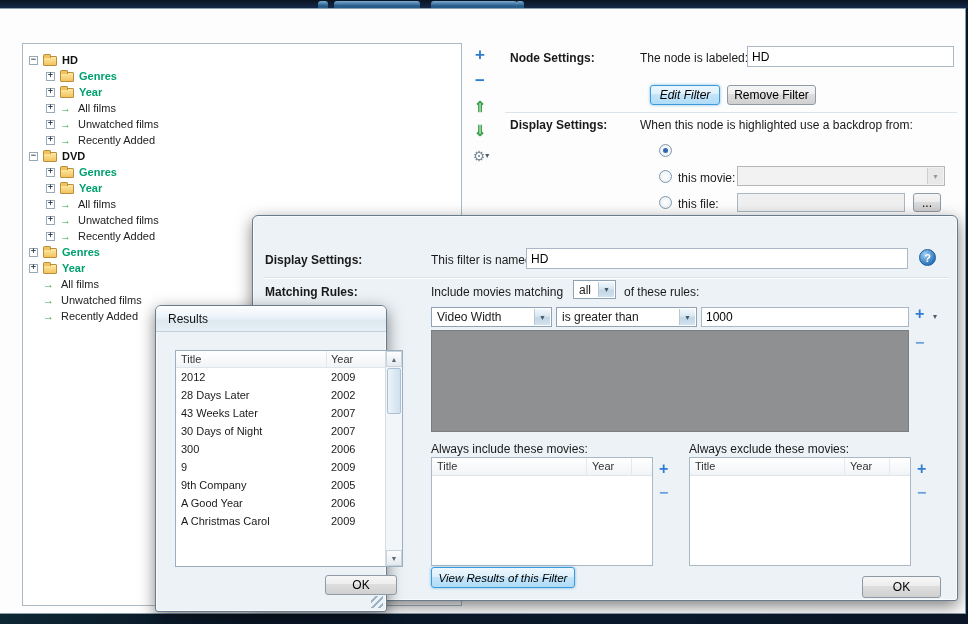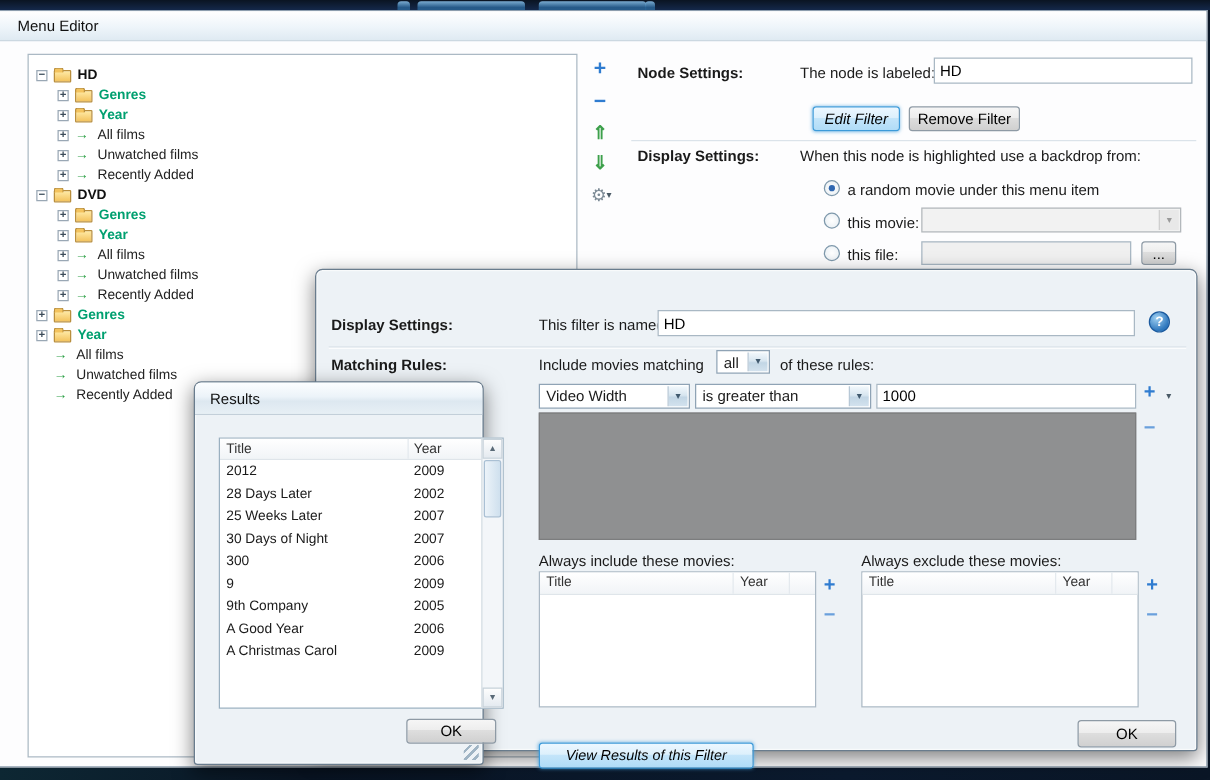--- a/index.html
+++ b/index.html
@@ -84,23 +84,20 @@
 
 <div class="top-strip">
   <div class="glass-btn" style="left:318px;width:10px"></div>
   <div class="glass-btn" style="left:334px;width:86px"></div>
   <div class="glass-btn" style="left:431px;width:86px"></div>
   <div class="glass-btn" style="left:516px;width:8px"></div>
 </div>
 <div class="bottom-strip"></div>
 
 <div class="main-window">
-  <div class="main-titlebar">
-    <span class="win-title">Menu Editor</span>
-  </div>
 
   <div class="tree-panel" id="menu-tree">
       <div class="tree-item" style="padding-left: 6px;">
         <span class="expander">−</span>
         <span class="icon-folder"></span>
         <span class="tree-label bold-dark">HD</span>
       </div>
       <div class="tree-item" style="padding-left: 23px;">
         <span class="expander">+</span>
         <span class="icon-folder"></span>
@@ -193,21 +190,20 @@
   <span class="label" style="left:640px;top:42px">The node is labeled:</span>
   <input class="textbox" style="left: 747px; top: 37px; width: 207px; height: 21px;" value="HD">
   <div class="btn btn-blue" style="left:650px;top:76px;width:70px;height:20px">Edit Filter</div>
   <div class="btn" style="left:727px;top:76px;width:89px;height:20px">Remove Filter</div>
   <div class="separator" style="left:505px;top:103px;width:452px"></div>
 
   <span class="label bold" style="left:510px;top:109px">Display Settings:</span>
   <span class="label" style="left:640px;top:109px">When this node is highlighted use a backdrop from:</span>
 
   <span class="radio selected" style="left:659px;top:135px"></span>
-  <span class="label" style="left:678px;top:136px">a random movie under this menu item</span>
 
   <span class="radio" style="left:659px;top:161px"></span>
   <span class="label" style="left:678px;top:162px">this movie:</span>
   <div class="combo disabled" style="left:737px;top:157px;width:208px;height:20px">
       <span class="combo-arrow">▼</span>
     </div>
 
   <span class="radio" style="left:659px;top:187px"></span>
   <span class="label" style="left:678px;top:188px">this file:</span>
   <input class="textbox disabled" style="left: 737px; top: 184px; width: 168px; height: 19px;">
@@ -259,21 +255,21 @@
   <span class="label" style="left:436px;top:226px">Always exclude these movies:</span>
   <div class="mini-table" style="left:436px;top:241px;width:222px;height:109px">
     <div class="mt-head">
       <span class="mt-col-title">Title</span>
       <span class="mt-col-year">Year</span>
     </div>
   </div>
   <span class="mini-plus" style="left:664px;top:245px">+</span>
   <span class="mini-minus" style="left:664px;top:269px">−</span>
 
-  <div class="btn btn-blue btn-small-text" style="left:178px;top:378px;width:172px;height:21px">View Results of this Filter</div>
+  <div class="btn btn-blue btn-small-text" style="left:178px;top:351px;width:144px;height:21px">View Results of this Filter</div>
   <div class="btn" style="left:609px;top:360px;width:79px;height:22px">OK</div>
 </div>
 
 <div class="dialog" style="left:155px;top:305px;width:232px;height:307px;z-index:30">
   <div class="dialog-titlebar">
     <span class="win-title">Results</span>
   </div>
 
   <div class="results-list">
     <div class="rl-head">
@@ -283,21 +279,21 @@
     <div id="results-rows">
         <div class="result-row">
           <span class="rcol-title">2012</span>
           <span class="rcol-year">2009</span>
         </div>
         <div class="result-row">
           <span class="rcol-title">28 Days Later</span>
           <span class="rcol-year">2002</span>
         </div>
         <div class="result-row">
-          <span class="rcol-title">25 Weeks Later</span>
+          <span class="rcol-title">43 Weeks Later</span>
           <span class="rcol-year">2007</span>
         </div>
         <div class="result-row">
           <span class="rcol-title">30 Days of Night</span>
           <span class="rcol-year">2007</span>
         </div>
         <div class="result-row">
           <span class="rcol-title">300</span>
           <span class="rcol-year">2006</span>
         </div>

